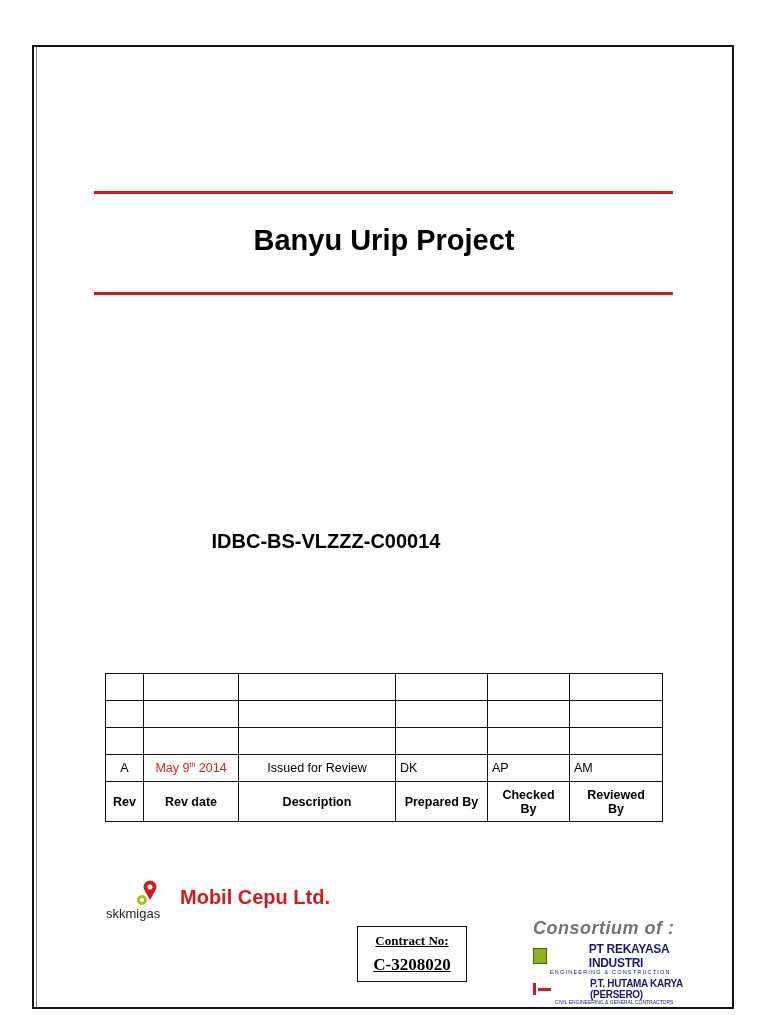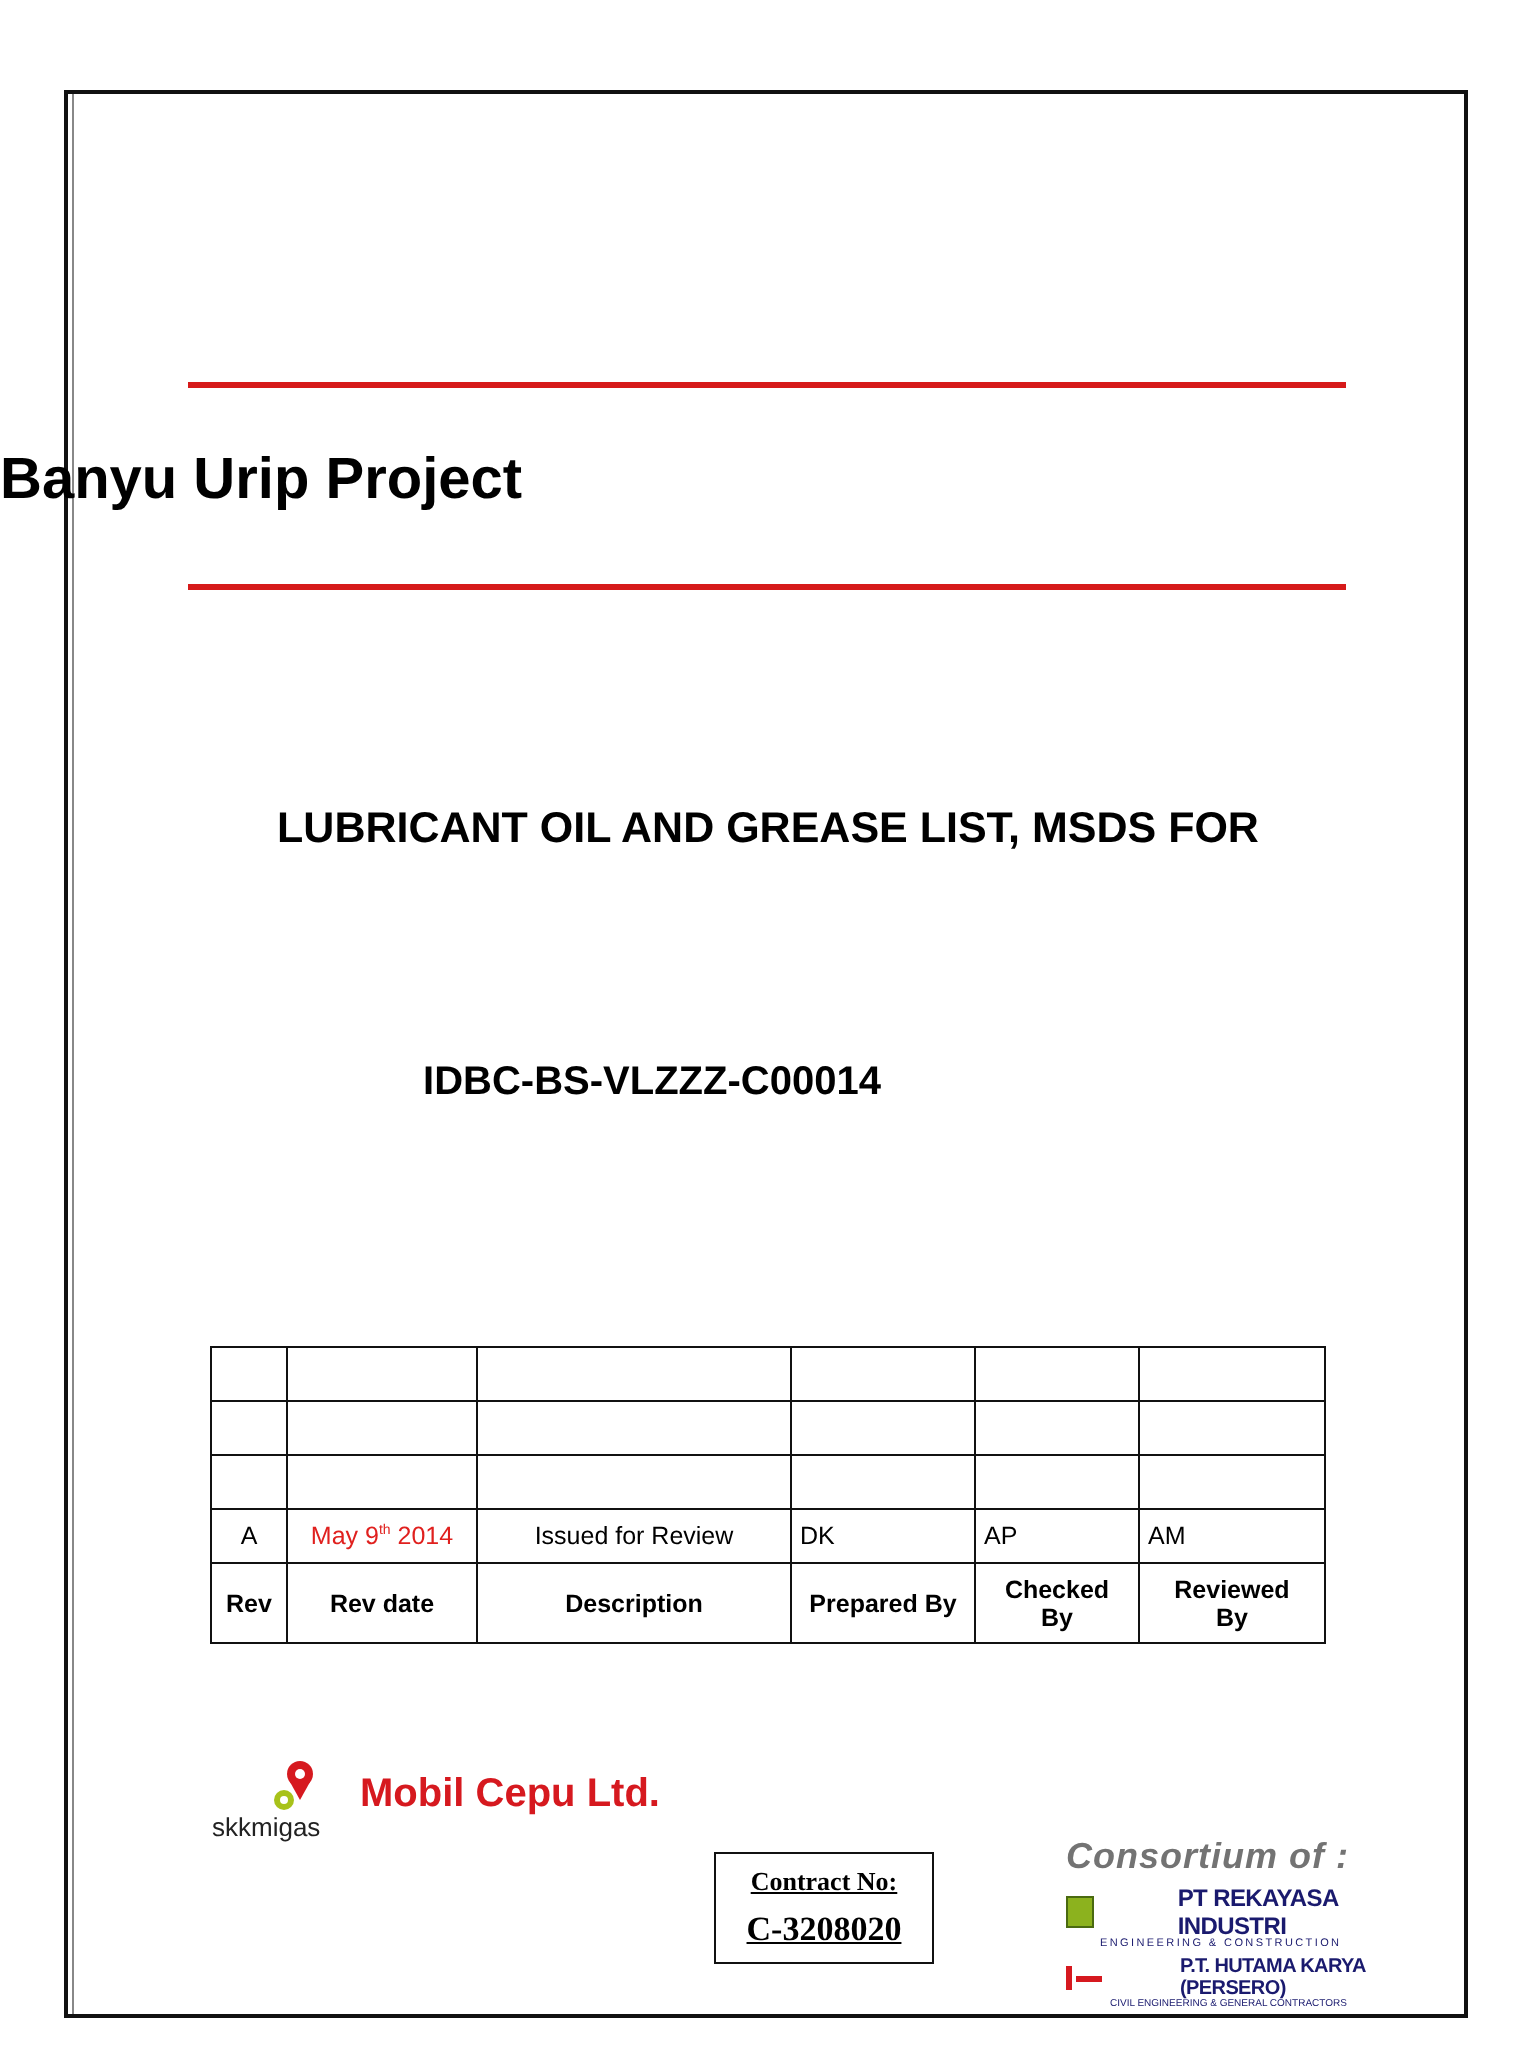--- a/index.html
+++ b/index.html
@@ -1,20 +1,20 @@
 <!DOCTYPE html>
 <html><head>
 <meta charset="utf-8">
 <style>
   html, body { margin:0; padding:0; background:#ffffff; }
   body { width:768px; height:1024px; position:relative; overflow:hidden; font-family:"Liberation Sans", sans-serif; color:#000; }
   .page-border { position:absolute; left:32px; top:45px; width:702px; height:964px; border:2px solid #111; box-sizing:border-box; }
   .page-border::before { content:""; position:absolute; left:2px; top:0; bottom:0; width:1px; background:#888; }
   .red-rule { position:absolute; left:94px; width:579px; height:3px; background:#d61a1a; }
-  .project-title { position:absolute; left:0; width:768px; top:224px; font-weight:bold; font-size:29px; }
+  .project-title { position:absolute; left:0; width:768px; top:224px; text-align:center; font-weight:bold; font-size:29px; }
   .doc-title { position:absolute; left:60px; width:648px; top:393px; text-align:center; font-weight:bold; font-size:21.5px; line-height:43px; }
   .doc-number { position:absolute; left:0; width:652px; top:530px; text-align:center; font-weight:bold; font-size:20px; }
   table.rev-table { position:absolute; left:105px; top:673px; border-collapse:collapse; font-size:12.5px; }
   table.rev-table td { border:1.5px solid #111; padding:0 4px; height:27px; text-align:center; vertical-align:middle; box-sizing:border-box; }
   table.rev-table td.left { text-align:left; }
   table.rev-table tr.hdr td { font-weight:bold; height:40px; line-height:14px; }
   .red-text { color:#e0201e; }
   sup { font-size:7px; }
   .skk-logo { position:absolute; left:106px; top:878px; width:70px; height:46px; }
   .skk-label { position:absolute; left:106px; top:906px; font-size:13px; color:#222; }
@@ -37,21 +37,20 @@
 </head>
 <body>
 
 <div class="page-border"></div>
 
 <div class="red-rule" style="top:191px;"></div>
 <div class="project-title">Banyu Urip Project</div>
 <div class="red-rule" style="top:292px;"></div>
 
 <div class="doc-title">
-  <div>LUBRICANT OIL AND GREASE LIST, MSDS FOR</div>
 </div>
 
 <div class="doc-number">IDBC-BS-VLZZZ-C00014</div>
 
 <table class="rev-table">
   <colgroup>
     <col style="width:38px">
       <col style="width:95px">
       <col style="width:157px">
       <col style="width:92px">

